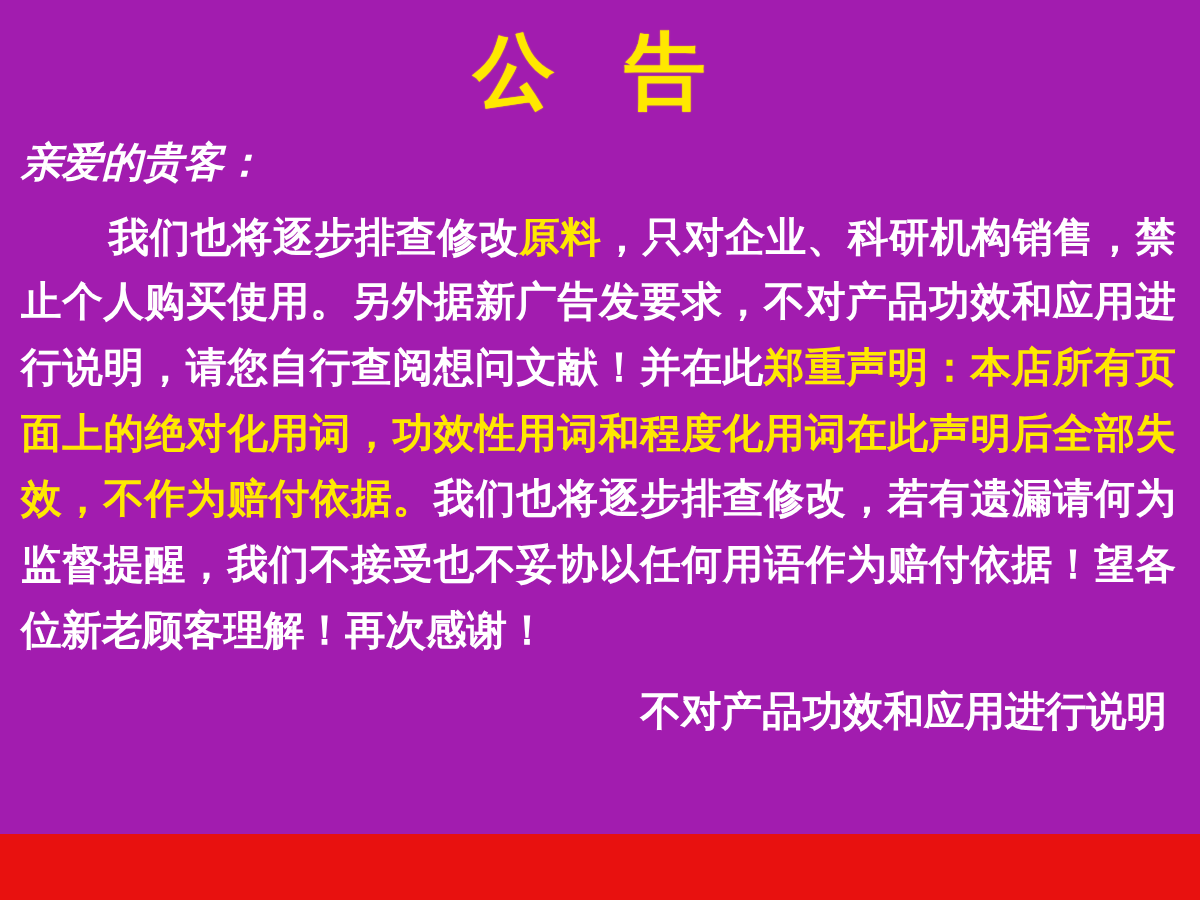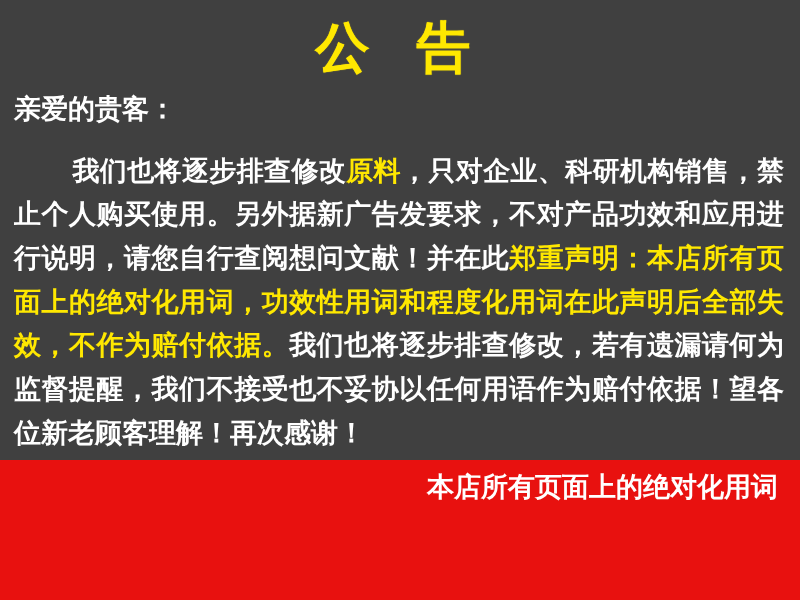--- a/index.html
+++ b/index.html
@@ -8,23 +8,23 @@
   }
   body {
     width: 800px;
     height: 600px;
     background: #e8110f;
     font-family: "DejaVu Sans", "Liberation Sans", sans-serif;
     overflow: hidden;
   }
   .notice {
     width: 800px;
-    height: 460px;
+    height: 556px;
     box-sizing: border-box;
-    background: #404040;
+    background: #a21caf;
     position: relative;
   }
   .notice-title {
     text-align: center;
     color: #ffe800;
     font-size: 54px;
     font-weight: bold;
     letter-spacing: 14px;
     padding-top: 16px;
     line-height: 1.2;
@@ -32,21 +32,22 @@
   }
   .notice-body {
     padding: 6px 16px 0 14px;
     color: #ffffff;
     font-size: 27px;
     line-height: 1.62;
     font-weight: bold;
     letter-spacing: 0px;
   }
   .salutation {
-    margin: 0 0 18px 0;
+    margin: 0 0 6px 0;
+    font-style: italic;
   }
   .para {
     margin: 0;
     text-align: justify;
     text-justify: inter-ideograph;
   }
   .indent {
     display: inline-block;
     width: 58px;
   }
@@ -65,16 +66,16 @@
 </head>
 <body>
 
 <div class="notice">
 
   <div class="notice-title">公 告</div>
 
   <div class="notice-body">
     <p class="salutation">亲爱的贵客：</p>
     <p class="para"><span class="indent"></span><span>我们也将逐步排查修改</span><span class="hl">原料</span><span>，只对企业、科研机构销售，禁止个人购买使用。另外据新广告发要求，不对产品功效和应用进行说明，请您自行查阅想问文献！并在此</span><span class="hl">郑重声明：本店所有页面上的绝对化用词，功效性用词和程度化用词在此声明后全部失效，不作为赔付依据。</span><span>我们也将逐步排查修改，若有遗漏请何为监督提醒，我们不接受也不妥协以任何用语作为赔付依据！望各位新老顾客理解！再次感谢！</span></p>
-    <p class="signature">本店所有页面上的绝对化用词</p>
+    <p class="signature">不对产品功效和应用进行说明</p>
   </div>
 
 </div>
 
 </body></html>

